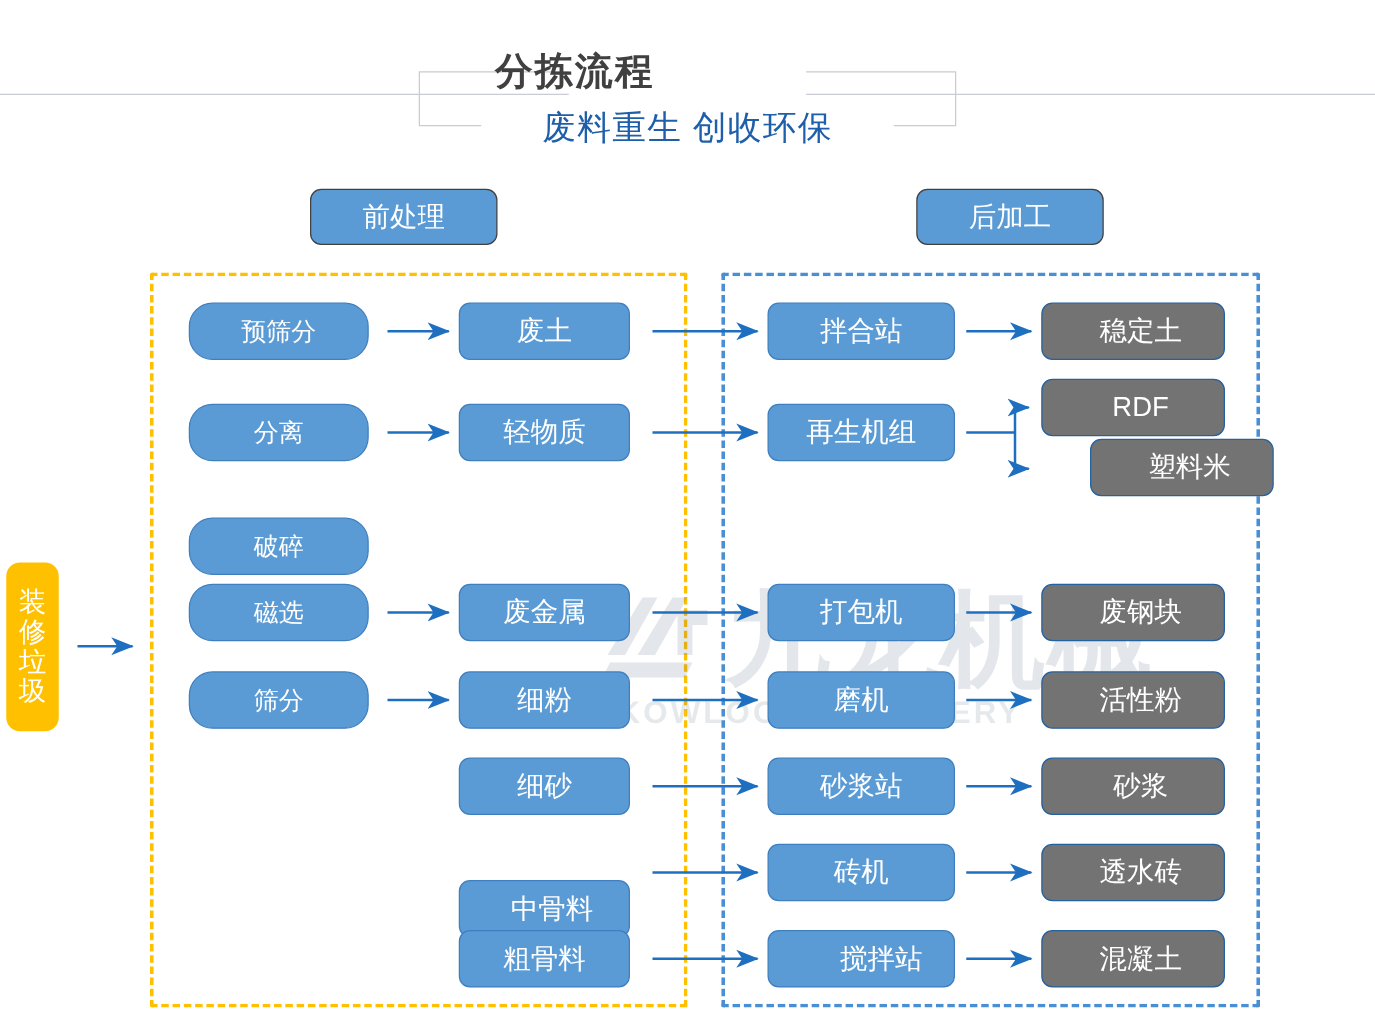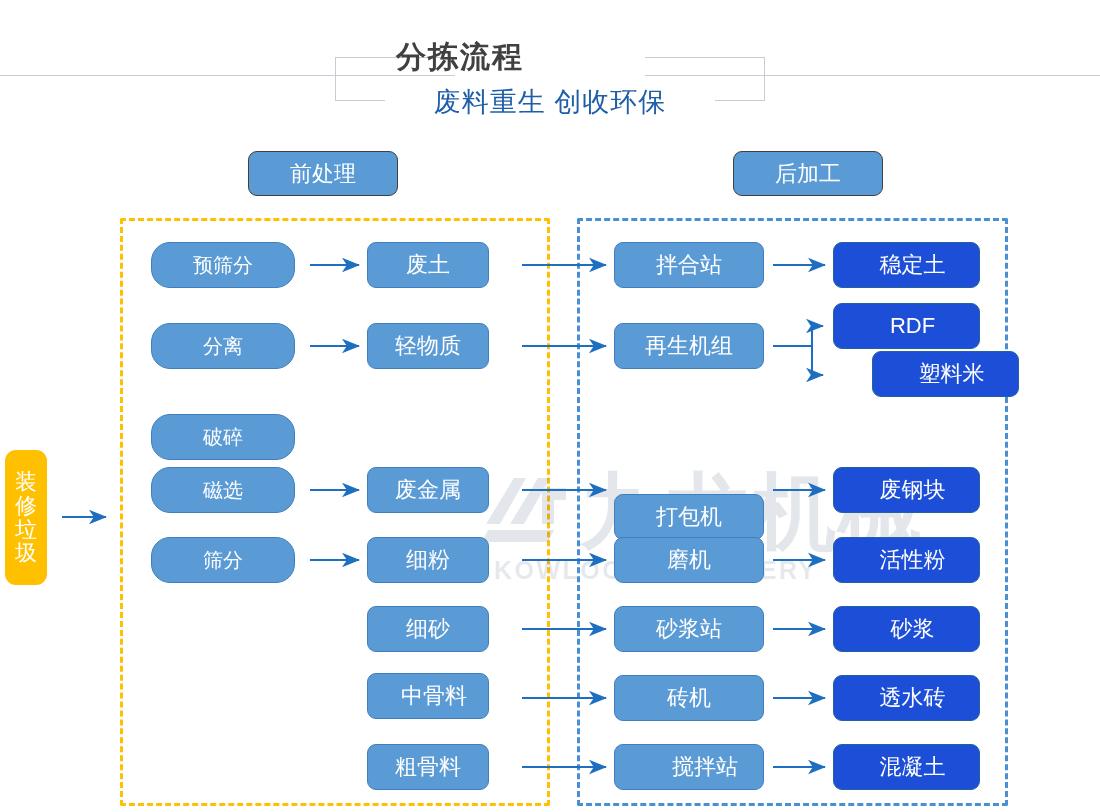--- a/index.html
+++ b/index.html
@@ -102,38 +102,38 @@
     color: #ffffff;
     display: flex; align-items: center; justify-content: center;
     z-index: 4;
     white-space: nowrap;
   }
   .node.light {
     background: #5b9bd5;
     border: 1px solid #3f7fc0;
   }
   .node.dark {
-    background: #1d4ed8;
+    background: #737373;
     border: 1px solid #24619f;
     padding-left: 12px;
   }
   .node.input {
     background: #ffc000;
     border: none;
     border-radius: 11px;
     flex-direction: column;
     line-height: 1.07;
     font-size: 22px;
     padding: 4px 0;
   }
   .node .vchar { display: block; }
 
   
   .col-a { left: 151px; width: 144px; font-size: 20px; border-radius: 19px; }
-  .col-b { left: 367px; width: 122px; font-size: 22px; }
+  .col-b { left: 367px; width: 137px; font-size: 22px; }
   .col-c { left: 614px; width: 150px; font-size: 22px; }
   .col-d { left: 833px; width: 147px; font-size: 22px; }
   .nh    { height: 46px; }
 
   
   .arrows {
     position: absolute; left: 0; top: 0;
     width: 1100px; height: 812px;
     z-index: 3; pointer-events: none;
   }
@@ -239,33 +239,33 @@
     </div>
     <div class="node light col-b nh" style="top: 467px;">
       <span>废金属</span>
     </div>
     <div class="node light col-b nh" style="top: 537px;">
       <span>细粉</span>
     </div>
     <div class="node light col-b nh" style="top: 606px;">
       <span>细砂</span>
     </div>
-    <div class="node light col-b nh" style="top: 673px; padding-left: 12px;">
+    <div class="node light col-b nh" style="top: 704px; padding-left: 12px;">
       <span>中骨料</span>
     </div>
     <div class="node light col-b nh" style="top: 744px;">
       <span>粗骨料</span>
     </div>
     <div class="node light col-c nh" style="top: 242px; text-align: right;">
       <span>拌合站</span>
     </div>
     <div class="node light col-c nh" style="top: 323px;">
       <span>再生机组</span>
     </div>
-    <div class="node light col-c nh" style="top: 494px;">
+    <div class="node light col-c nh" style="top: 467px;">
       <span>打包机</span>
     </div>
     <div class="node light col-c nh" style="top: 537px;">
       <span>磨机</span>
     </div>
     <div class="node light col-c nh" style="top: 606px;">
       <span>砂浆站</span>
     </div>
     <div class="node light col-c nh" style="top: 675px;">
       <span>砖机</span>

